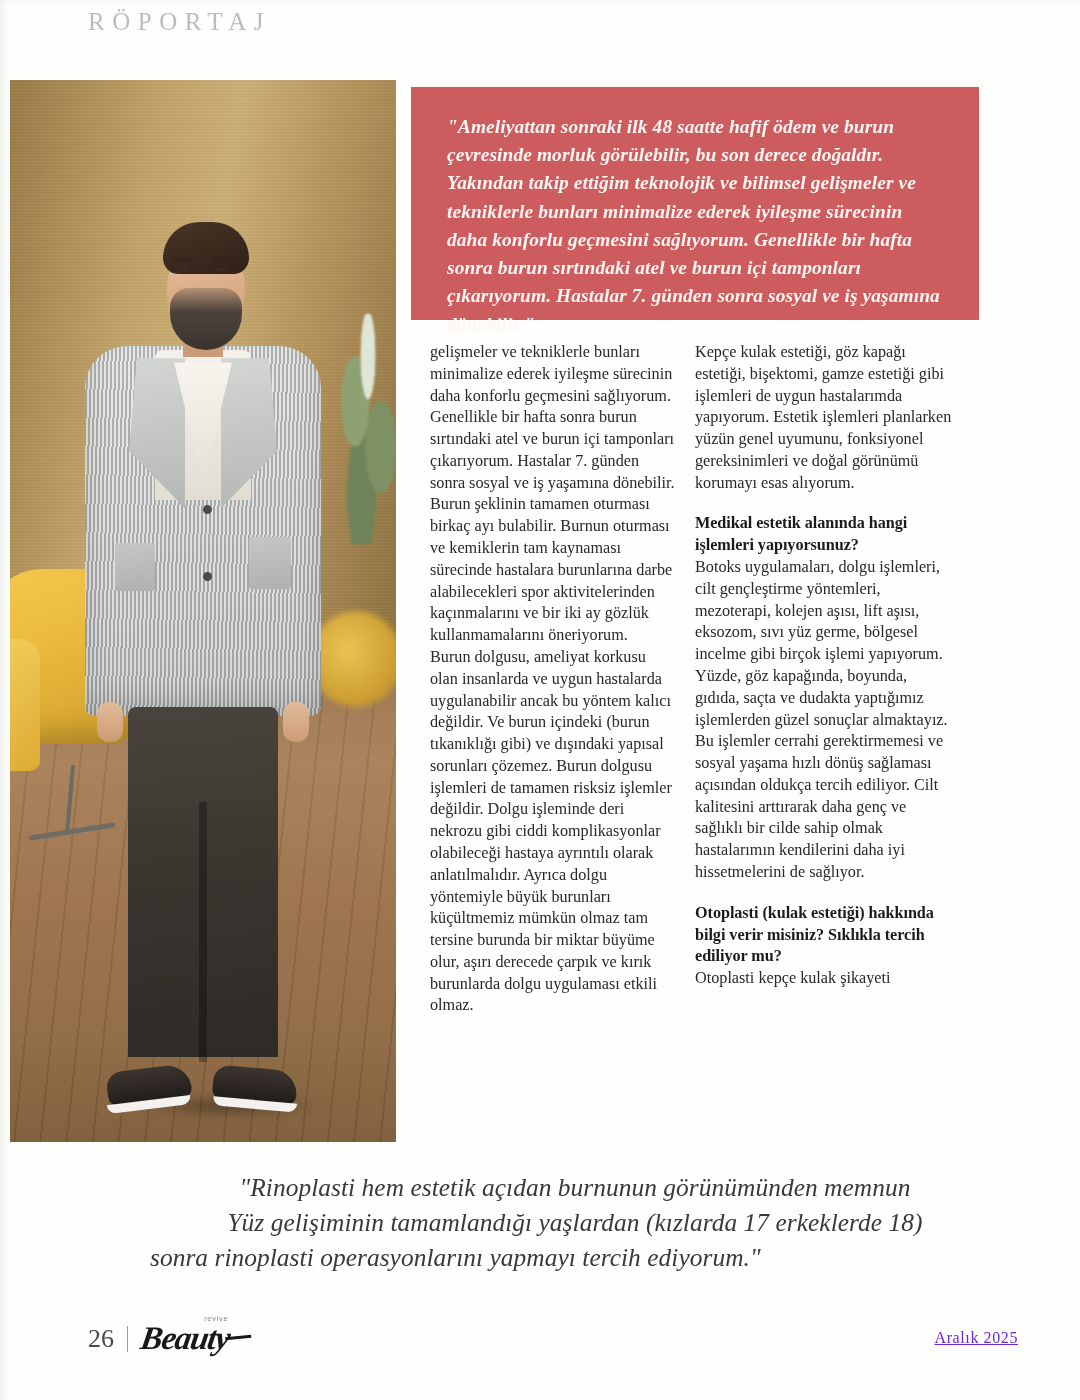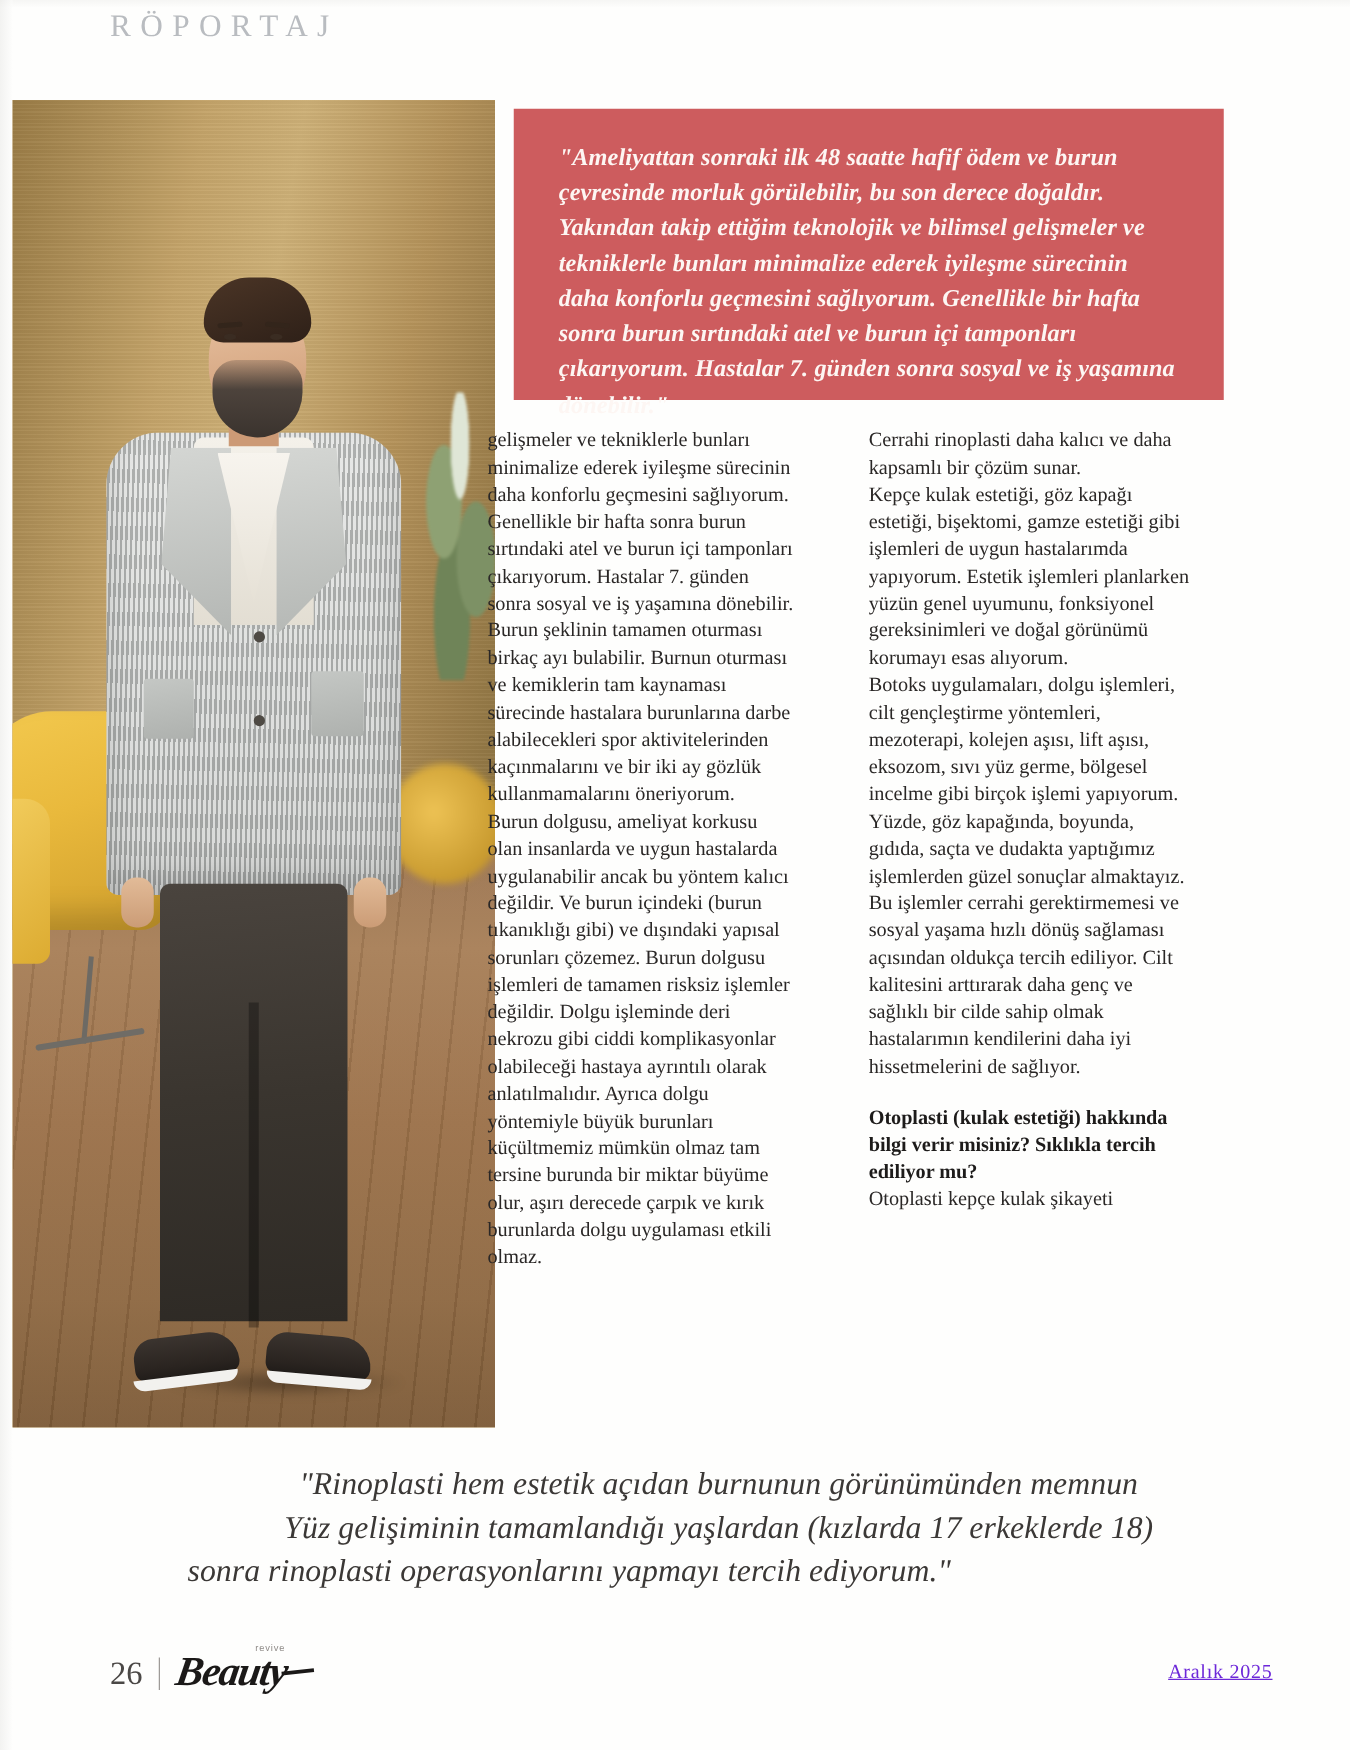--- a/index.html
+++ b/index.html
@@ -264,21 +264,21 @@
   .col {
     position: absolute;
     top: 342px;
     width: 247px;
     font-family: "Liberation Serif", serif;
     font-size: 16.2px;
     line-height: 1.345;
     color: #2a2726;
     text-align: left;
   }
-  .col.left  { left: 390px; }
+  .col.left  { left: 430px; }
   .col.right { left: 695px; width: 258px; }
   .col p { margin: 0 0 0 0; }
   .q-head {
     font-weight: 700;
     display: block;
     margin-top: 19px;
     margin-bottom: 0;
     color: #1d1b1a;
     letter-spacing: -.05px;
   }
@@ -419,22 +419,22 @@
   <div class="quote-box">
     <p>"Ameliyattan sonraki ilk 48 saatte hafif ödem ve burun çevresinde morluk görülebilir, bu son derece doğaldır. Yakından takip ettiğim teknolojik ve bilimsel gelişmeler ve tekniklerle bunları minimalize ederek iyileşme sürecinin daha konforlu geçmesini sağlıyorum. Genellikle bir hafta sonra burun sırtındaki atel ve burun içi tamponları çıkarıyorum. Hastalar 7. günden sonra sosyal ve iş yaşamına dönebilir."</p>
   </div>
 
   <div class="col left">
     <p>gelişmeler ve tekniklerle bunları minimalize ederek iyileşme sürecinin daha konforlu geçmesini sağlıyorum. Genellikle bir hafta sonra burun sırtındaki atel ve burun içi tamponları çıkarıyorum. Hastalar 7. günden sonra sosyal ve iş yaşamına dönebilir. Burun şeklinin tamamen oturması birkaç ayı bulabilir. Burnun oturması ve kemiklerin tam kaynaması sürecinde hastalara burunlarına darbe alabilecekleri spor aktivitelerinden kaçınmalarını ve bir iki ay gözlük kullanmamalarını öneriyorum.</p>
     <p>Burun dolgusu, ameliyat korkusu olan insanlarda ve uygun hastalarda uygulanabilir ancak bu yöntem kalıcı değildir. Ve burun içindeki (burun tıkanıklığı gibi) ve dışındaki yapısal sorunları çözemez. Burun dolgusu işlemleri de tamamen risksiz işlemler değildir. Dolgu işleminde deri nekrozu gibi ciddi komplikasyonlar olabileceği hastaya ayrıntılı olarak anlatılmalıdır. Ayrıca dolgu yöntemiyle büyük burunları küçültmemiz mümkün olmaz tam tersine burunda bir miktar büyüme olur, aşırı derecede çarpık ve kırık burunlarda dolgu uygulaması etkili olmaz.</p>
   </div>
 
   <div class="col right">
-    <p>Cerrahi rinoplasti daha kalıcı ve daha kapsamlı bir çözüm sunar.</p>
     <p>Kepçe kulak estetiği, göz kapağı estetiği, bişektomi, gamze estetiği gibi işlemleri de uygun hastalarımda yapıyorum. Estetik işlemleri planlarken yüzün genel uyumunu, fonksiyonel gereksinimleri ve doğal görünümü korumayı esas alıyorum.</p>
+    <span class="q-head">Medikal estetik alanında hangi işlemleri yapıyorsunuz?</span>
     <p>Botoks uygulamaları, dolgu işlemleri, cilt gençleştirme yöntemleri, mezoterapi, kolejen aşısı, lift aşısı, eksozom, sıvı yüz germe, bölgesel incelme gibi birçok işlemi yapıyorum. Yüzde, göz kapağında, boyunda, gıdıda, saçta ve dudakta yaptığımız işlemlerden güzel sonuçlar almaktayız. Bu işlemler cerrahi gerektirmemesi ve sosyal yaşama hızlı dönüş sağlaması açısından oldukça tercih ediliyor. Cilt kalitesini arttırarak daha genç ve sağlıklı bir cilde sahip olmak hastalarımın kendilerini daha iyi hissetmelerini de sağlıyor.</p>
     <span class="q-head">Otoplasti (kulak estetiği) hakkında bilgi verir misiniz? Sıklıkla tercih ediliyor mu?</span>
     <p>Otoplasti kepçe kulak şikayeti</p>
   </div>
 
   <div class="bottom-quote">
     <span class="bq-line l1">"Rinoplasti hem estetik açıdan burnunun görünümünden memnun</span>
     <span class="bq-line l3">Yüz gelişiminin tamamlandığı yaşlardan (kızlarda 17 erkeklerde 18)</span>
     <span class="bq-line l4">sonra rinoplasti operasyonlarını yapmayı tercih ediyorum."</span>
   </div>

